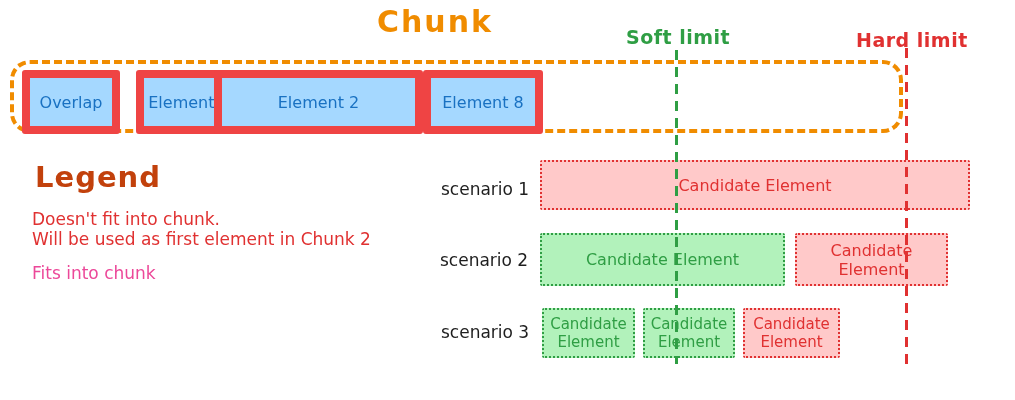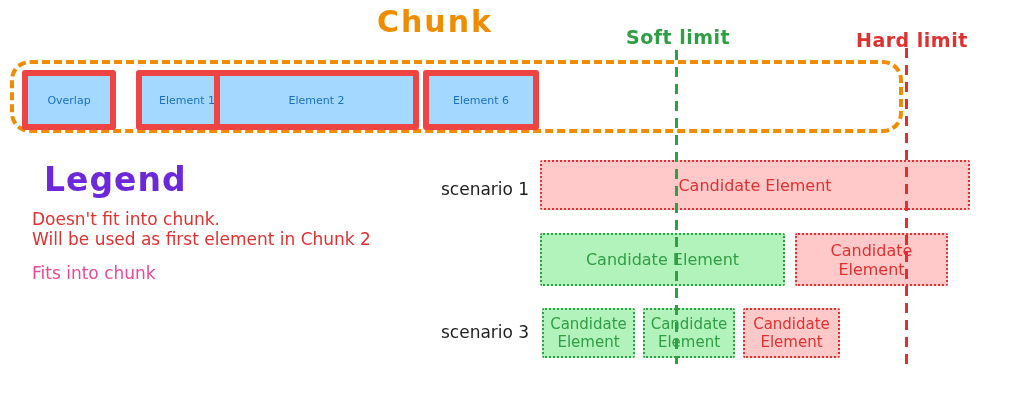--- a/index.html
+++ b/index.html
@@ -15,30 +15,30 @@
 
   .vline{position:absolute;width:3px;z-index:6;}
   .soft-line{left:675px;top:50px;height:314px;
     background:repeating-linear-gradient(180deg,#2f9e44 0 10px,transparent 10px 17px);}
   .hard-line{left:905px;top:48px;height:322px;
     background:repeating-linear-gradient(180deg,#e03131 0 10px,transparent 10px 17px);}
 
   .chunk-container{position:absolute;left:10px;top:60px;width:885px;height:65px;
     border:4px dashed #f08c00;border-radius:20px;background:transparent;z-index:1;}
 
-  .blue-el{position:absolute;top:70px;height:48px;background:#a5d8ff;border:6px solid #ef4444;
-    border-radius:3px;color:#1971c2;font-size:11px;display:flex;align-items:center;
+  .blue-el{position:absolute;top:70px;height:48px;background:#a5d8ff;border:8px solid #ef4444;
+    border-radius:3px;color:#1971c2;font-size:16px;display:flex;align-items:center;
     justify-content:center;z-index:2;}
   .el-overlap{left:22px;width:82px;}
   .el-1{left:136px;width:90px;}
   .el-2{left:214px;width:193px;}
   .el-3{left:423px;width:104px;}
 
-  .legend-title{position:absolute;left:44px;top:160px;font-size:33px;font-weight:700;
-    color:#6d28d9;letter-spacing:1px;}
+  .legend-title{position:absolute;left:35px;top:160px;font-size:29px;font-weight:700;
+    color:#c2410c;letter-spacing:1px;}
   .legend-red{position:absolute;left:32px;top:209px;font-size:17px;line-height:20px;color:#e03131;}
   .legend-green{position:absolute;left:32px;top:263px;font-size:17px;color:#ec4899;}
 
   .scenario-label{position:absolute;font-size:17px;color:#1e1e1e;z-index:3;}
   .lbl-1{left:441px;top:179px;}
   .lbl-2{left:440px;top:250px;}
   .lbl-3{left:441px;top:322px;}
 
   .cand{position:absolute;display:flex;align-items:center;justify-content:center;
     text-align:center;font-size:16px;line-height:19px;z-index:2;border-radius:2px;}
@@ -66,30 +66,31 @@
   <div class="limit-label hard-label">Hard limit</div>
 
   <div class="vline soft-line"></div>
   <div class="vline hard-line"></div>
 
   <div class="chunk-container"></div>
 
   <div class="blue-el el-overlap">Overlap</div>
   <div class="blue-el el-1">Element 1</div>
   <div class="blue-el el-2">Element 2</div>
-  <div class="blue-el el-3">Element 6</div>
+  <div class="blue-el el-3">Element 8</div>
 
   <div class="legend-title">Legend</div>
   <div class="legend-red">
     <div>Doesn't fit into chunk.</div>
     <div>Will be used as first element in Chunk 2</div>
   </div>
   <div class="legend-green">Fits into chunk</div>
 
   <div class="scenario-label lbl-1">scenario 1</div>
+  <div class="scenario-label lbl-2">scenario 2</div>
   <div class="scenario-label lbl-3">scenario 3</div>
 
   <div class="cand doesnt-fit s1-box">
     <span>Candidate Element</span>
   </div>
 
   <div class="cand fits s2-box1">
     <span>Candidate Element</span>
   </div>
   <div class="cand doesnt-fit s2-box2">

